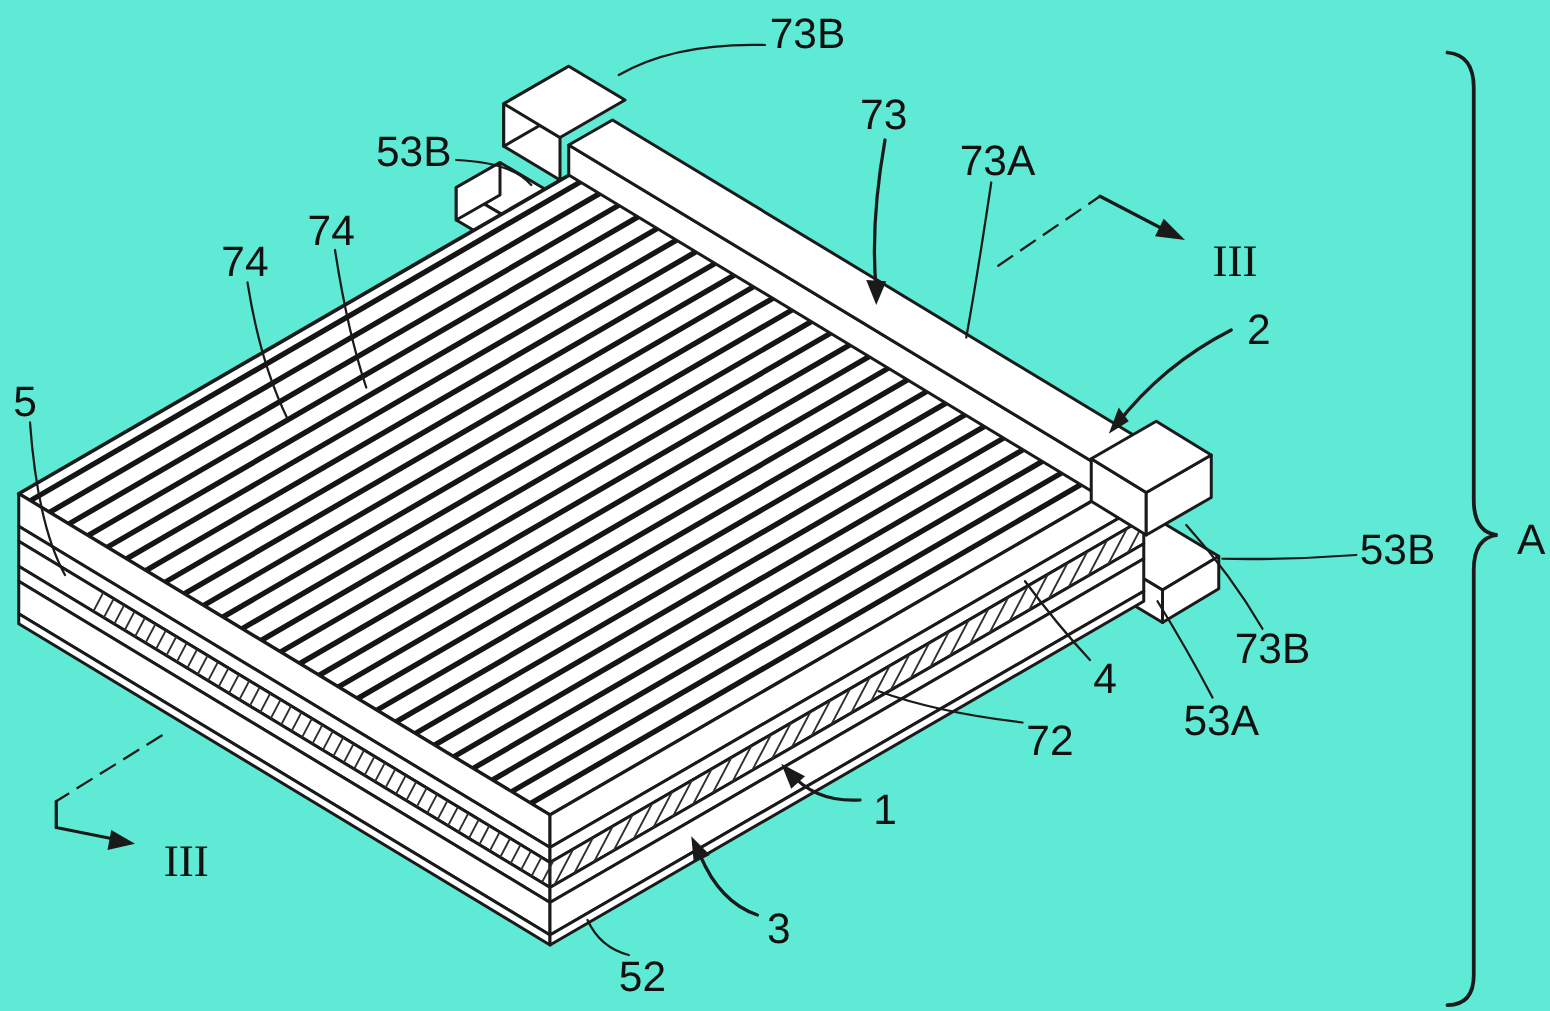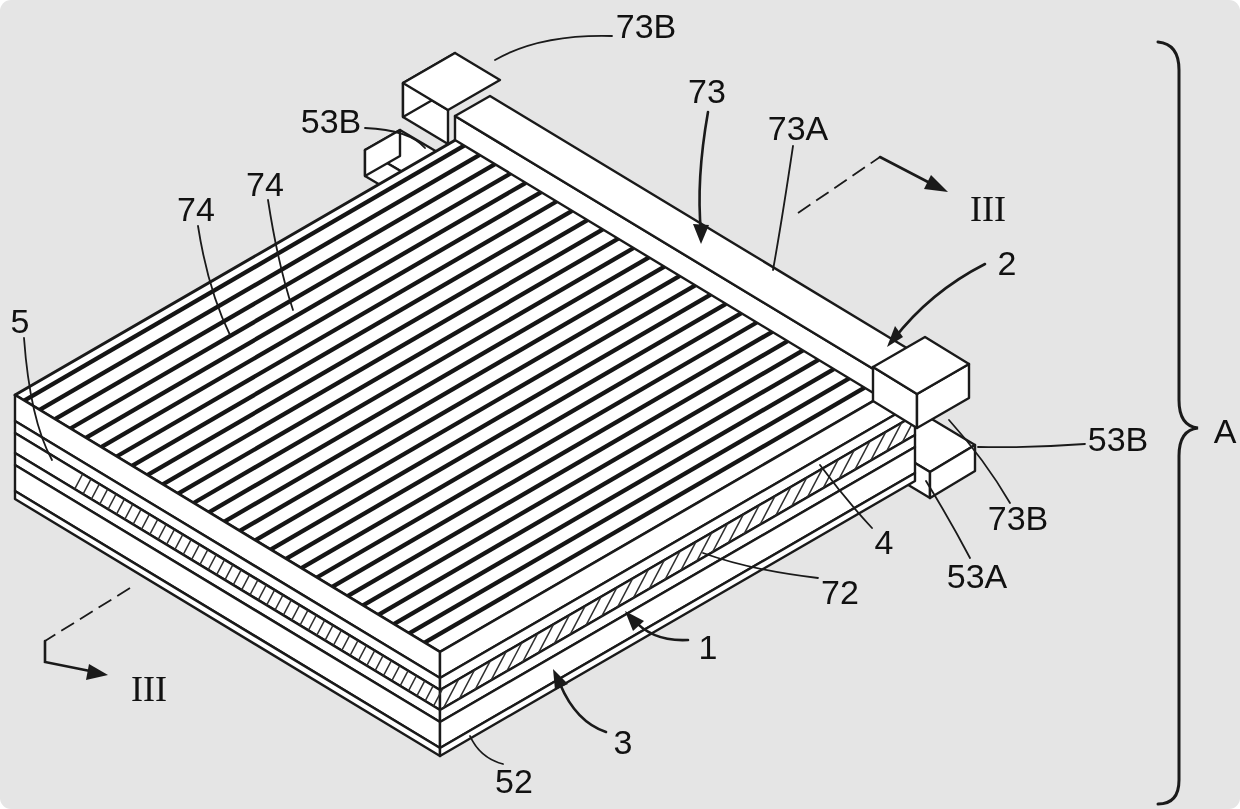--- a/index.html
+++ b/index.html
@@ -1,18 +1,18 @@
 <!DOCTYPE html>
 <html><head>
 <meta charset="utf-8">
 <style>
   html,body { margin:0; padding:0; background:#ffffff; }
   body { width:1240px; height:809px; overflow:hidden;
          font-family:"Liberation Sans", sans-serif; }
-  .fig-wrap { position:relative; width:1240px; height:809px; background:#e5e5e5;border-radius:11px; }
+  .fig-wrap { position:relative; width:1240px; height:809px; background:#5eead4; }
 
   .face      { fill:#ffffff; stroke:#1a1a1a; stroke-width:2.4; stroke-linejoin:round; }
   .face-bold { fill:#ffffff; stroke:#1a1a1a; stroke-width:3;   stroke-linejoin:round; }
   #stripes line { stroke:#151515; stroke-width:4.3; }
   #hatch   line { stroke:#2e2e2e; stroke-width:1.5; }
   .leader  { fill:none; stroke:#1a1a1a; stroke-width:1.8; stroke-linecap:round; }
   .shaft   { fill:none; stroke:#1a1a1a; stroke-width:2.6; stroke-linecap:round; }
   .dashed  { fill:none; stroke:#1a1a1a; stroke-width:1.8; stroke-dasharray:15 7; }
   .arrowhead { fill:#1a1a1a; stroke:none; }
   .brace   { fill:none; stroke:#1a1a1a; stroke-width:3; stroke-linecap:round; }

